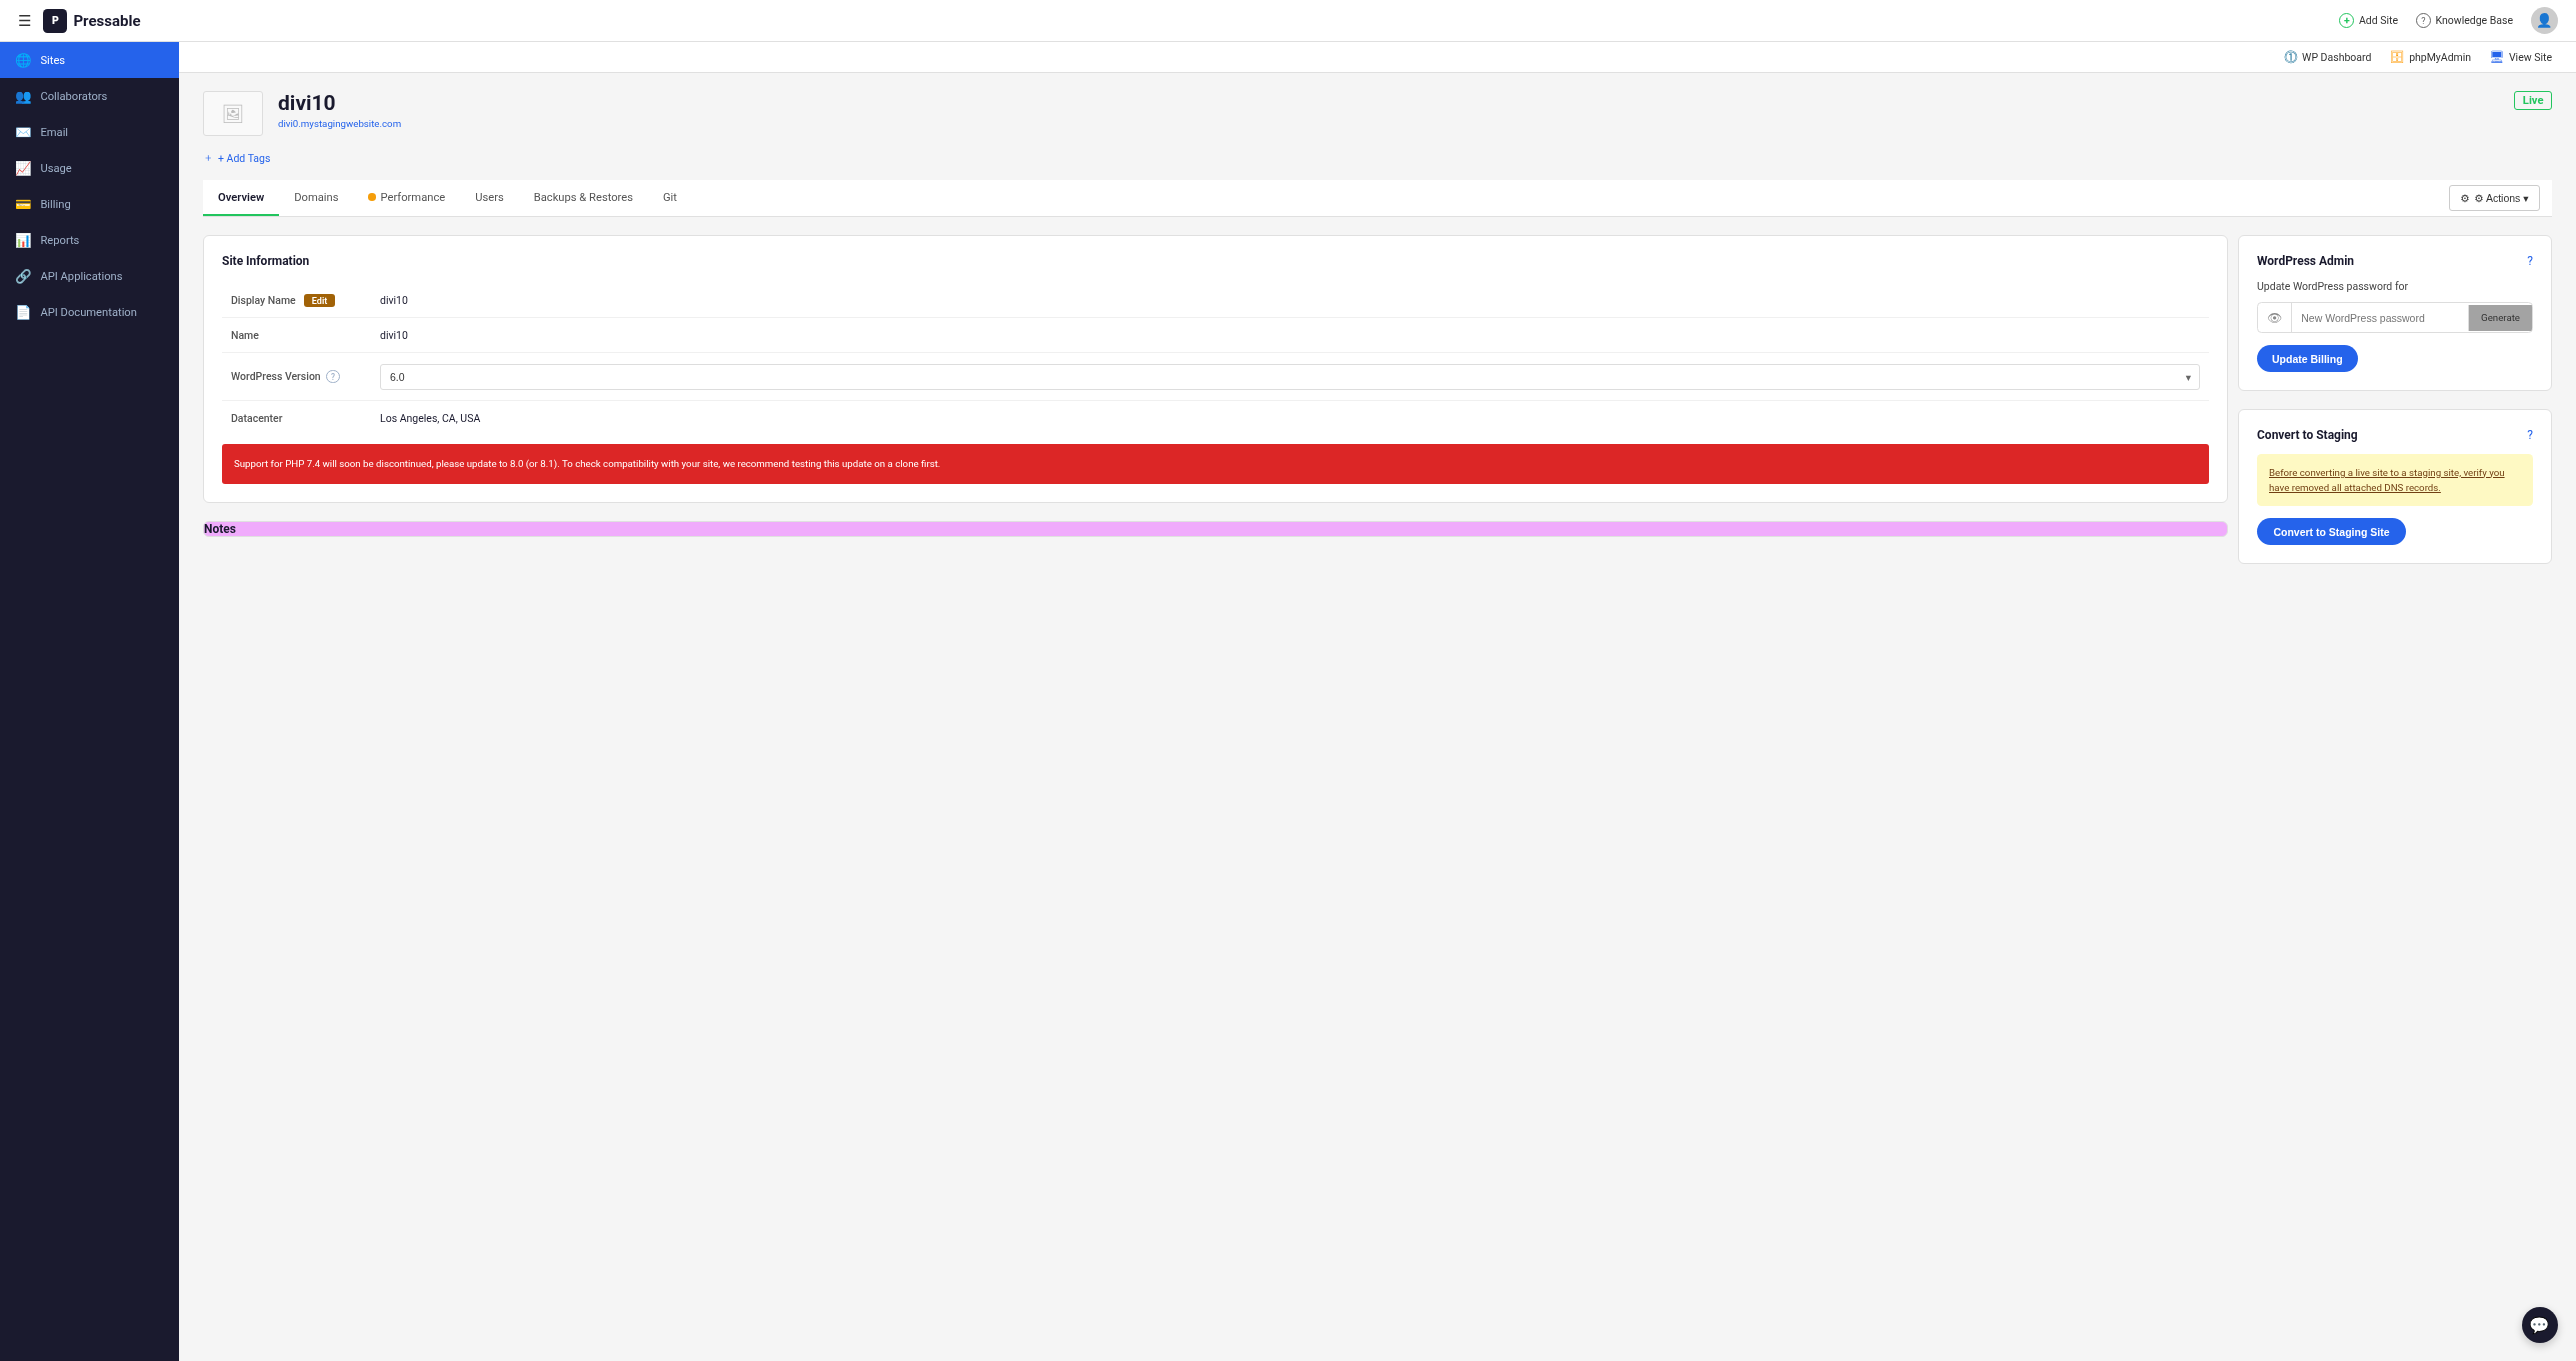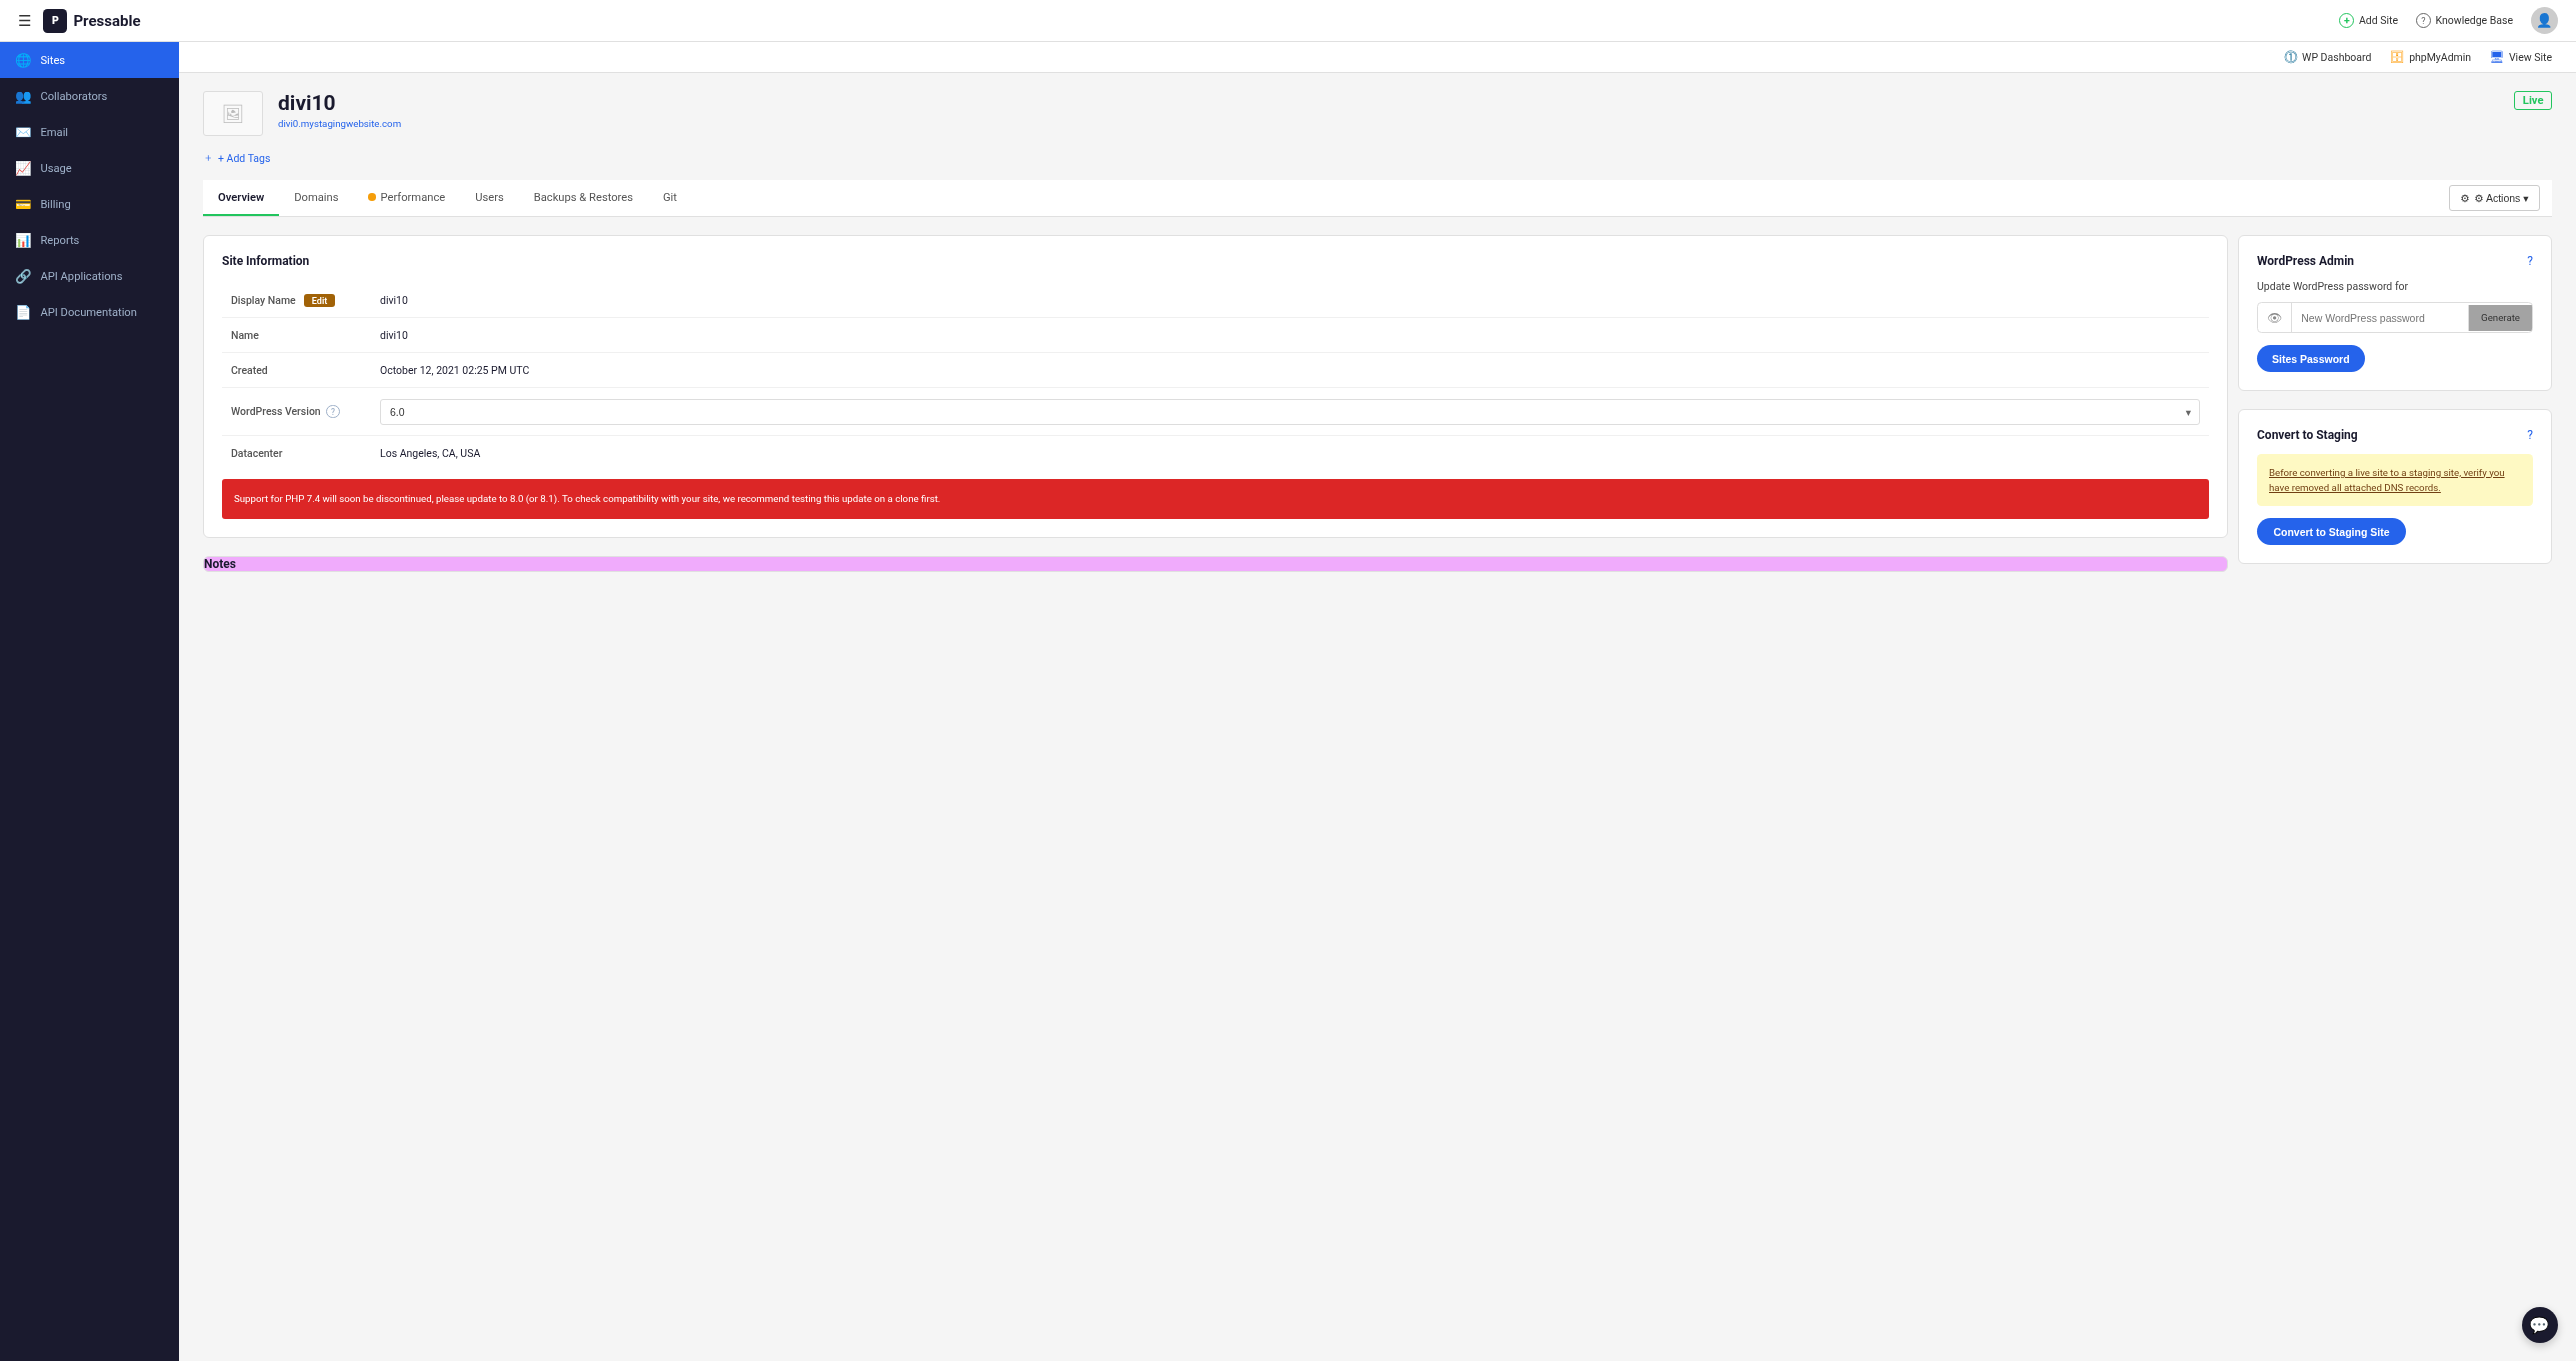--- a/index.html
+++ b/index.html
@@ -333,24 +333,20 @@
                     <span class="edit-badge">Edit</span>
                   </td>
                   <td>divi10</td>
                 </tr>
 
                 <tr>
                   <td>Name</td>
                   <td>divi10</td>
                 </tr>
 
-                <tr>
-                  <td>Created</td>
-                  <td>October 12, 2021 02:25 PM UTC</td>
-                </tr>
 
                 <tr>
                   <td>
                     <span>WordPress Version</span>
                     <span class="q-icon">?</span>
                   </td>
                   <td>
                     <div class="select-wrapper">
                       <select>
                         <option>6.0</option>
@@ -386,21 +382,21 @@
             <div class="wp-admin-header">
               <div class="wp-admin-title">WordPress Admin</div>
               <span class="info-icon">?</span>
             </div>
             <div class="wp-subtitle">Update WordPress password for</div>
             <div class="password-row">
               <span class="eye-icon">👁</span>
               <input type="password" placeholder="New WordPress password" style="">
               <span class="generate-btn">Generate</span>
             </div>
-            <button class="update-password-btn">Sites Password</button>
+            <button class="update-password-btn">Update Billing</button>
           </div>
 
           <div class="card">
             <div class="wp-admin-header">
               <div class="wp-admin-title">Convert to Staging</div>
               <span class="info-icon">?</span>
             </div>
             <div class="staging-warning">Before converting a live site to a staging site, verify you have removed all attached DNS records.</div>
             <button class="convert-btn">Convert to Staging Site</button>
           </div>

